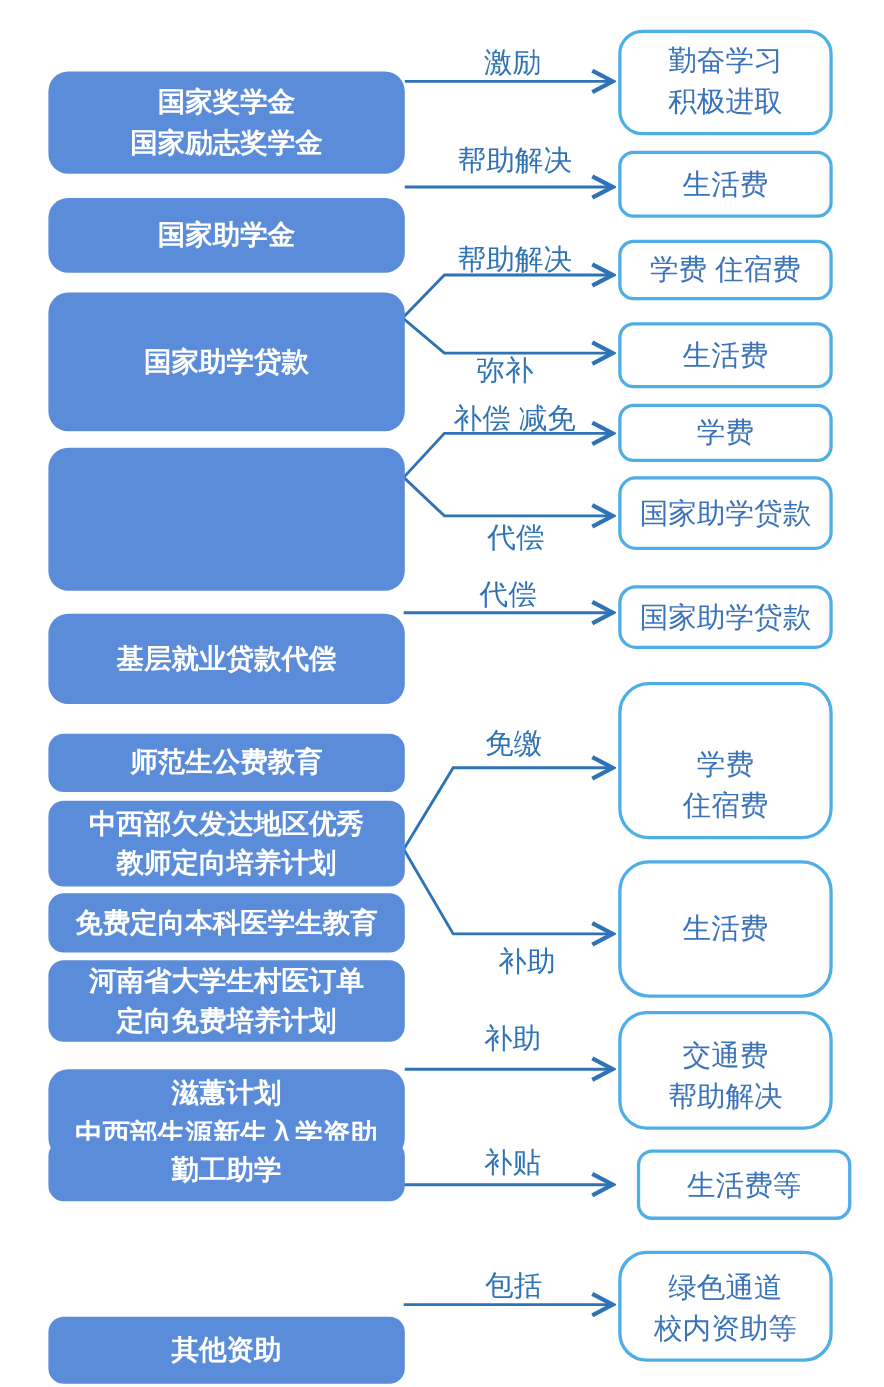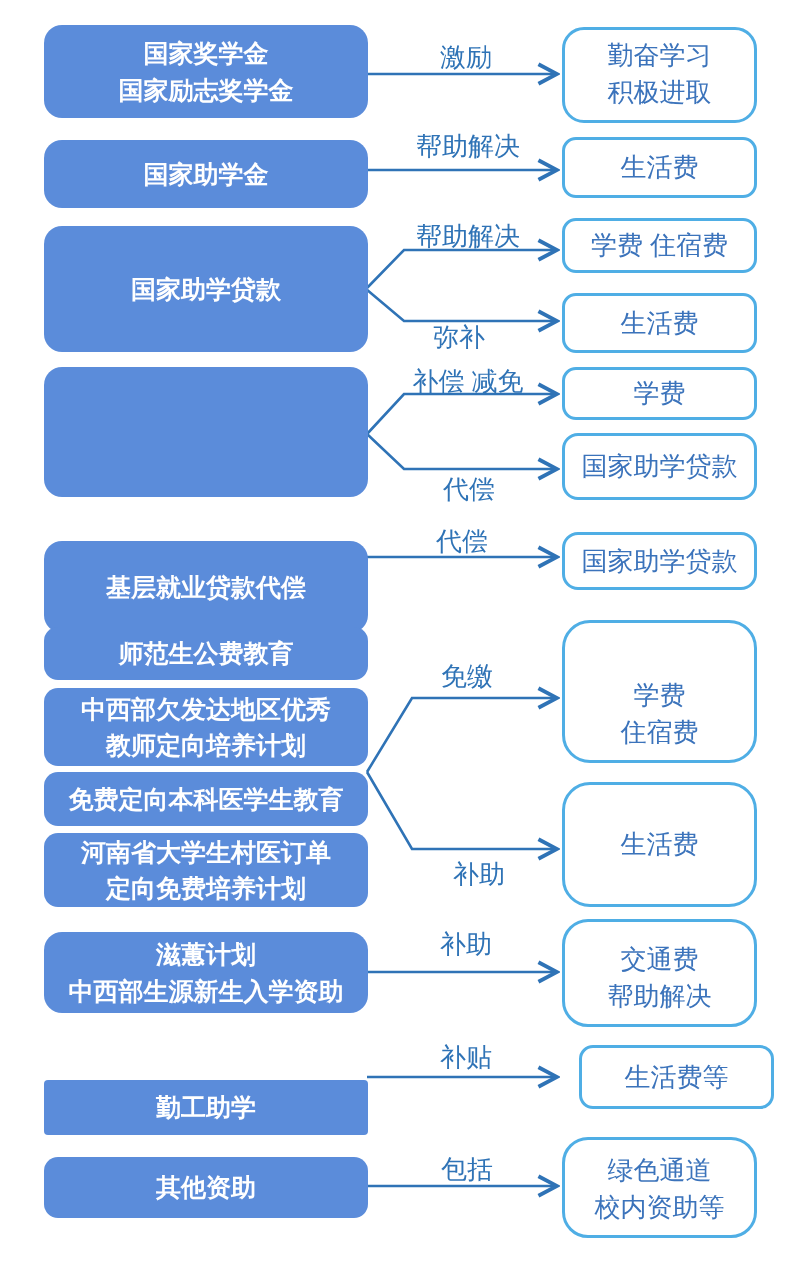--- a/index.html
+++ b/index.html
@@ -36,20 +36,21 @@
     border-radius: 18px;
     color: var(--left-box-text, #ffffff);
     font-weight: bold;
     font-size: 25px;
     line-height: 1.45;
     display: flex;
     flex-direction: column;
     align-items: center;
     justify-content: center;
     text-align: center;
+    margin-top: 40px;
   }
   .lbox.spread { justify-content: space-evenly; padding: 8px 0; }
   .rbox {
     position: absolute;
     left: 562px;
     width: 195px;
     box-sizing: border-box;
     background: #ffffff;
     border: 3px solid var(--right-box-border, #4FAEE5);
     border-radius: 14px;
@@ -104,42 +105,42 @@
     <div class="line">国家励志奖学金</div>
   </div>
   <div class="lbox" style="top:140px;height:68px;">
     <div class="line">国家助学金</div>
   </div>
   <div class="lbox" style="top:226px;height:126px;">
     <div class="line">国家助学贷款</div>
   </div>
   <div class="lbox spread" style="top:367px;height:130px;">
   </div>
-  <div class="lbox" style="top:541px;height:92px;">
+  <div class="lbox" style="top:518px;height:82px;">
     <div class="line">基层就业贷款代偿</div>
   </div>
   <div class="lbox" style="top:627px;height:53px;border-radius:14px;">
     <div class="line">师范生公费教育</div>
   </div>
   <div class="lbox" style="top:688px;height:78px;border-radius:14px;">
     <div class="line">中西部欠发达地区优秀</div>
     <div class="line">教师定向培养计划</div>
   </div>
   <div class="lbox" style="top:772px;height:54px;border-radius:14px;">
     <div class="line">免费定向本科医学生教育</div>
   </div>
   <div class="lbox" style="top:833px;height:74px;border-radius:14px;">
     <div class="line">河南省大学生村医订单</div>
     <div class="line">定向免费培养计划</div>
   </div>
   <div class="lbox" style="top:932px;height:81px;">
     <div class="line">滋蕙计划</div>
     <div class="line">中西部生源新生入学资助</div>
   </div>
-  <div class="lbox" style="top:1080px;height:55px;border-radius:4px;">
+  <div class="lbox" style="top:997px;height:55px;border-radius:14px;">
     <div class="line">勤工助学</div>
   </div>
   <div class="lbox" style="top:1157px;height:61px;border-radius:14px;">
     <div class="line">其他资助</div>
   </div>
 
   <div class="rbox spread" style="top:27px;height:96px;border-radius:22px;">
     <div class="line">勤奋学习</div>
     <div class="line">积极进取</div>
   </div>

